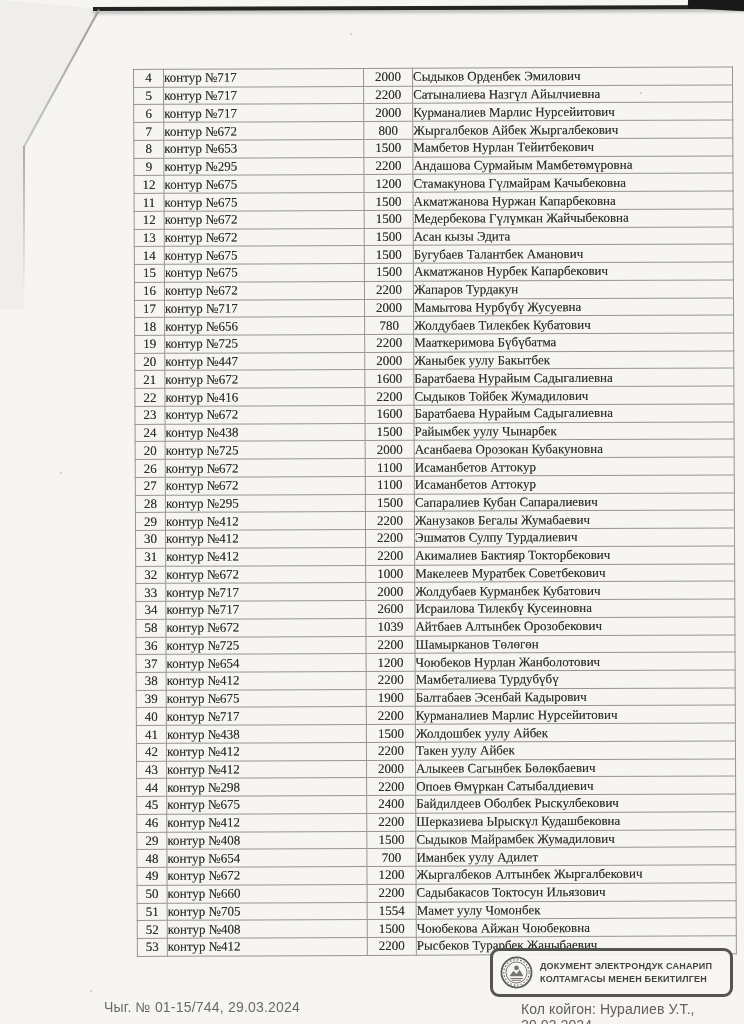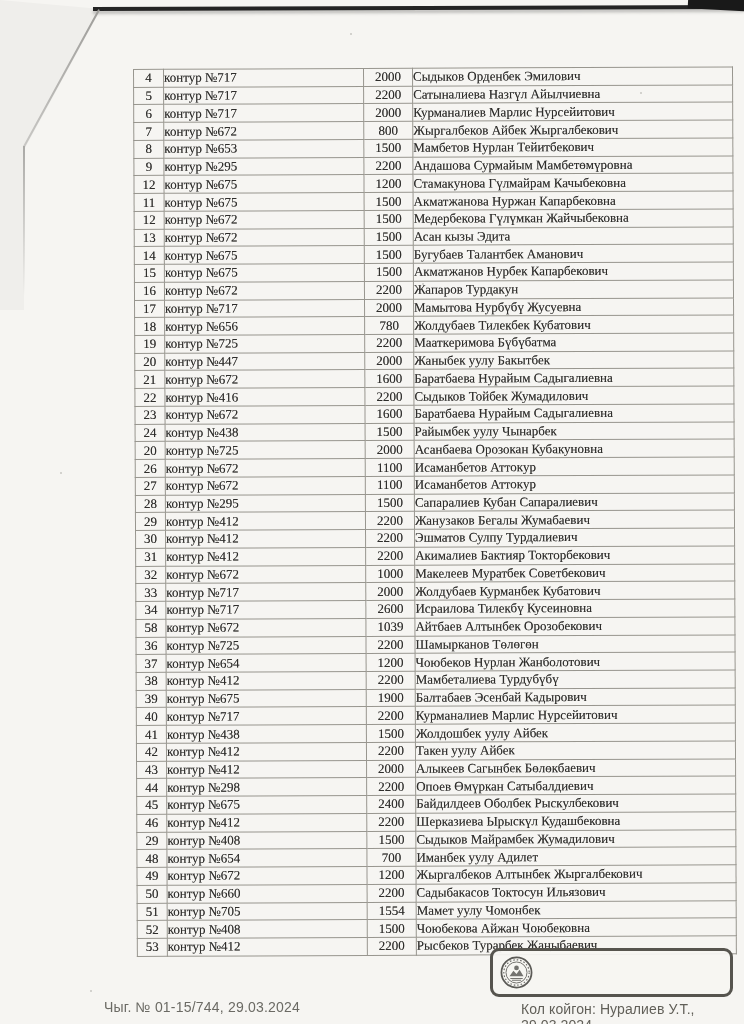--- a/index.html
+++ b/index.html
@@ -410,18 +410,22 @@
 
   <div class="stamp">
     <svg class="stamp-emblem" viewBox="0 0 32 32">
       <circle cx="16" cy="16" r="14.6" fill="none" stroke="#5c5b57" stroke-width="1.7"></circle>
       <circle cx="16" cy="16" r="12.3" fill="none" stroke="#6b6a66" stroke-width="1.1" stroke-dasharray="1.5 1.9"></circle>
       <circle cx="16" cy="16" r="10.2" fill="none" stroke="#6b6a66" stroke-width="0.9"></circle>
       <circle cx="16" cy="11.6" r="2.3" fill="#74736f"></circle>
       <path d="M9.2 19.6 L13 14.4 L16 17.4 L19 13.4 L22.8 19.6 Z" fill="#74736f"></path>
       <path d="M10 21.8 h12 M11.5 23.6 h9" stroke="#74736f" stroke-width="1" fill="none"></path>
     </svg>
+    <div class="stamp-text">
+      <div>ДОКУМЕНТ ЭЛЕКТРОНДУК САНАРИП</div>
+      <div>КОЛТАМГАСЫ МЕНЕН БЕКИТИЛГЕН</div>
+    </div>
   </div>
 
   <div class="footer-left">Чыг. № 01-15/744, 29.03.2024</div>
   <div class="footer-right">Кол койгон: Нуралиев У.Т., 29.03.2024</div>
 
 </div>
 
 </body></html>

